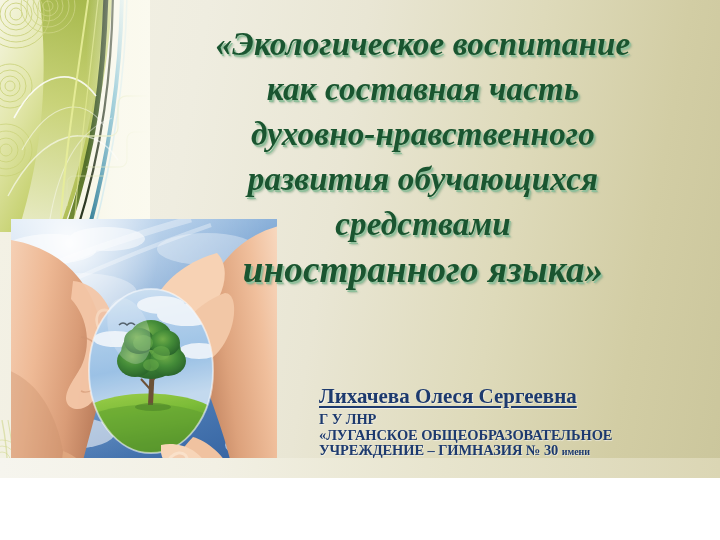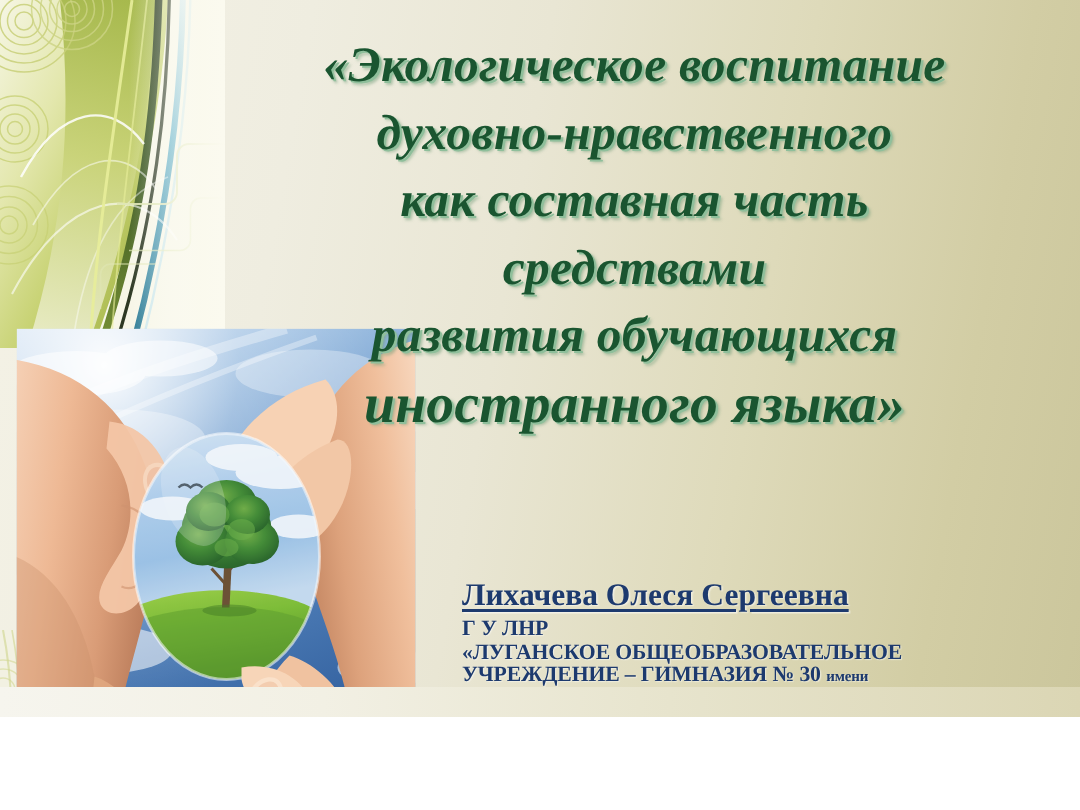--- a/index.html
+++ b/index.html
@@ -82,21 +82,21 @@
     color: #1a5530;
     letter-spacing: .2px;
     text-shadow: 1.5px 1.5px 0 #8fbf9b, 2.5px 2.5px 2px rgba(120,160,125,.55);
     white-space: nowrap;
   }
   .title-line.wide { font-size: 37px; }
 
   
   .author-block {
     position: absolute;
-    left: 308px;
+    left: 319px;
     top: 383px;
     width: 400px;
   }
   .author-name {
     font-family: "Liberation Serif", "DejaVu Serif", serif;
     font-weight: bold;
     font-size: 21px;
     line-height: 26px;
     color: #1d3a6e;
     text-decoration: underline;
@@ -390,24 +390,24 @@
         <ellipse cx="166" cy="244" rx="7" ry="10" fill="#efc4a5" transform="rotate(46 166 244)" opacity=".7"></ellipse>
 
         <path d="M52,232 C70,238 86,258 92,282 C95,294 96,300 96,306 L44,306 Z" fill="#e0a77f" opacity=".9"></path>
         <path d="M92,250 C112,252 132,266 140,288 C144,298 144,302 144,306 L86,306 Z" fill="#eebb95"></path>
       </g>
     </svg>
   </div>
 
   <div class="title-block">
     <div class="title-line">«Экологическое воспитание</div>
+    <div class="title-line">как составная часть</div>
     <div class="title-line">духовно-нравственного</div>
-    <div class="title-line">как составная часть</div>
+    <div class="title-line">развития обучающихся</div>
     <div class="title-line">средствами</div>
-    <div class="title-line">развития обучающихся</div>
     <div class="title-line wide">иностранного языка»</div>
   </div>
 
   <div class="author-block">
     <div class="author-name">Лихачева Олеся Сергеевна</div>
     <div class="org-block">
       <div>Г У ЛНР</div>
       <div>«ЛУГАНСКОЕ ОБЩЕОБРАЗОВАТЕЛЬНОЕ</div>
       <div><span>УЧРЕЖДЕНИЕ – ГИМНАЗИЯ № 30 </span><span class="small-caps-tail">имени</span></div>
     </div>

